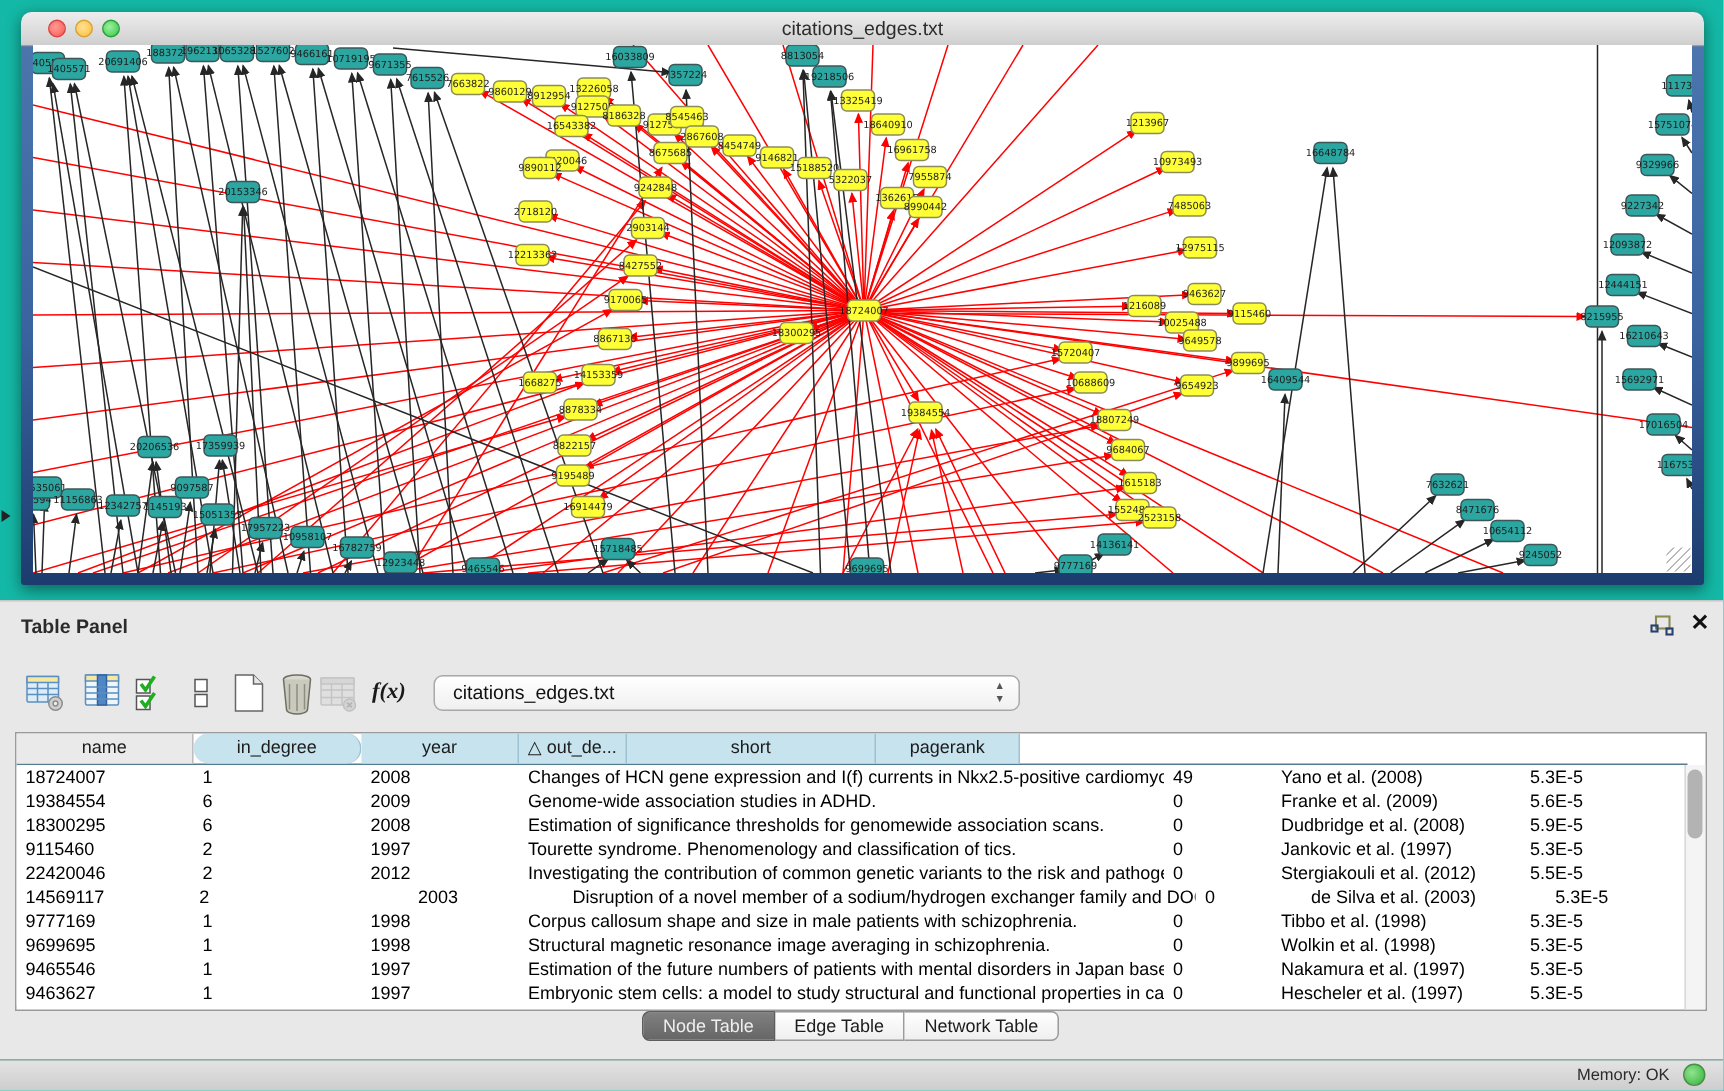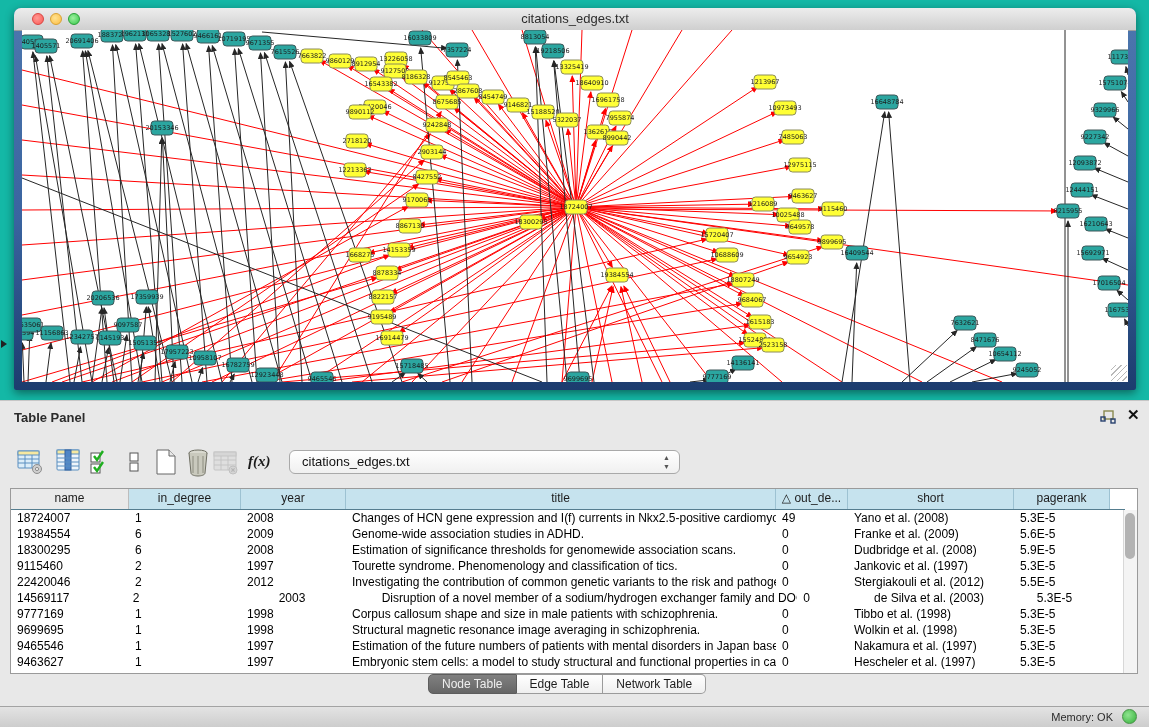--- a/index.html
+++ b/index.html
@@ -775,23 +775,22 @@
     <div class="toolbar-icon fx-icon" style="left:248px;top:52px" title="Function Builder">f(x)</div>
 
     <div class="combo">
       <span>citations_edges.txt</span>
       <span class="steppers">▲<br>▼</span>
     </div>
 
     <div class="dtable">
       <div class="thead" id="thead">
           <div class="th gray" style="width: 118px;">name</div>
-          <div class="th" style="width: 112px;">in_degree</div>
+          <div class="th" style="width: 112px; border-radius: 10px;">in_degree</div>
           <div class="th" style="width: 105px;">year</div>
-          <div class="th" style="width: 430px;">title</div>
           <div class="th" style="width: 72px;">△ out_de...</div>
           <div class="th" style="width: 166px;">short</div>
           <div class="th" style="width: 96px;">pagerank</div>
         </div>
       <div class="tbody" id="tbody">
           <div class="tr">
             <div class="td" style="width: 118px;">18724007</div>
             <div class="td" style="width: 112px;">1</div>
             <div class="td" style="width: 105px;">2008</div>
             <div class="td" style="width: 430px;">Changes of HCN gene expression and I(f) currents in Nkx2.5-positive cardiomyoc...</div>

